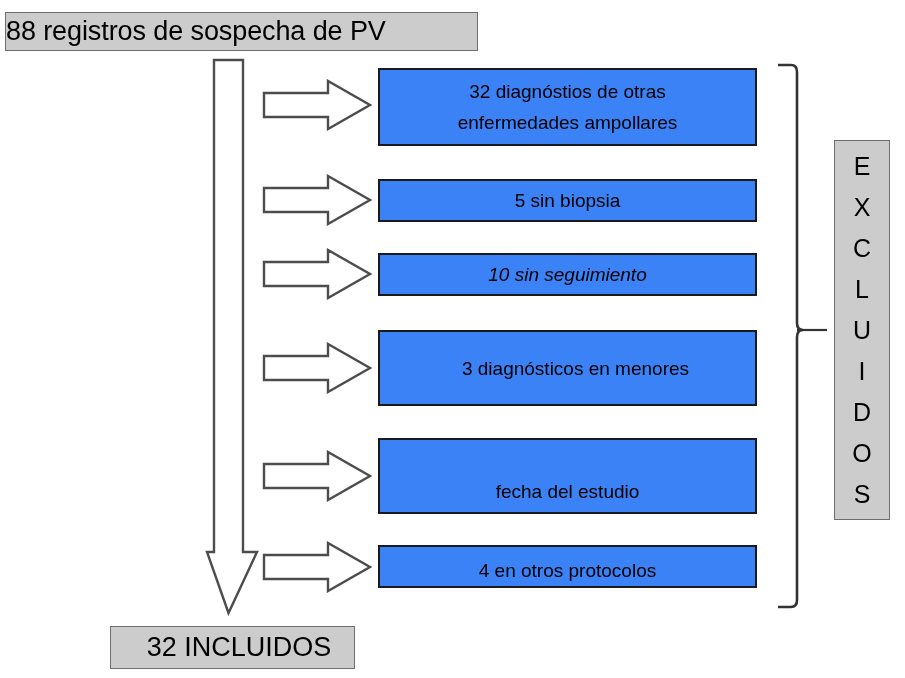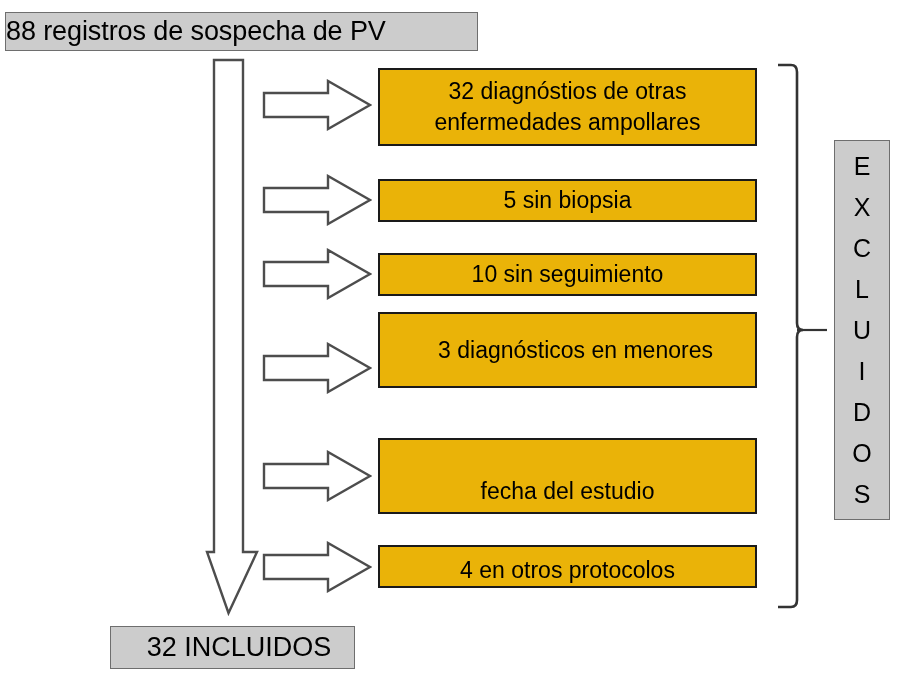--- a/index.html
+++ b/index.html
@@ -73,29 +73,29 @@
     line-height: 41px;
     height: 41px;
     display: block;
   }
 
   
   .outcome-box {
     position: absolute;
     left: 378px;
     width: 379px;
-    background: #eab308;
+    background: #3b82f6;
     border: 2px solid #1a1a1a;
     box-sizing: border-box;
     display: flex;
     align-items: center;
     justify-content: center;
     text-align: center;
     color: #000000;
-    font-size: 23px;
+    font-size: 19px;
     line-height: 31px;
     padding: 0 6px;
   }
 
   
   .harrow {
     position: absolute;
     left: 262px;
     width: 110px;
     height: 52px;
@@ -168,25 +168,25 @@
     <span>
       <span>32 diagnóstios  de otras</span><br>
       <span>enfermedades ampollares</span>
     </span>
   </div>
 
   <div class="outcome-box" style="top:179px; height:43px;">
     <span>5 sin biopsia</span>
   </div>
 
-  <div class="outcome-box" style="top:253px; height:43px;">
+  <div class="outcome-box" style="top:253px; height:43px;font-style:italic;">
     <span>10 sin seguimiento</span>
   </div>
 
-  <div class="outcome-box" style="top:312px; height:76px;padding-left:22px;">
+  <div class="outcome-box" style="top:330px; height:76px;padding-left:22px;">
     <span>
       <span>3 diagnósticos en menores</span><br>
     </span>
   </div>
 
   <div class="outcome-box" style="top:438px; height:76px;">
     <span>
       <br>
       <span>fecha del estudio</span>
     </span>

